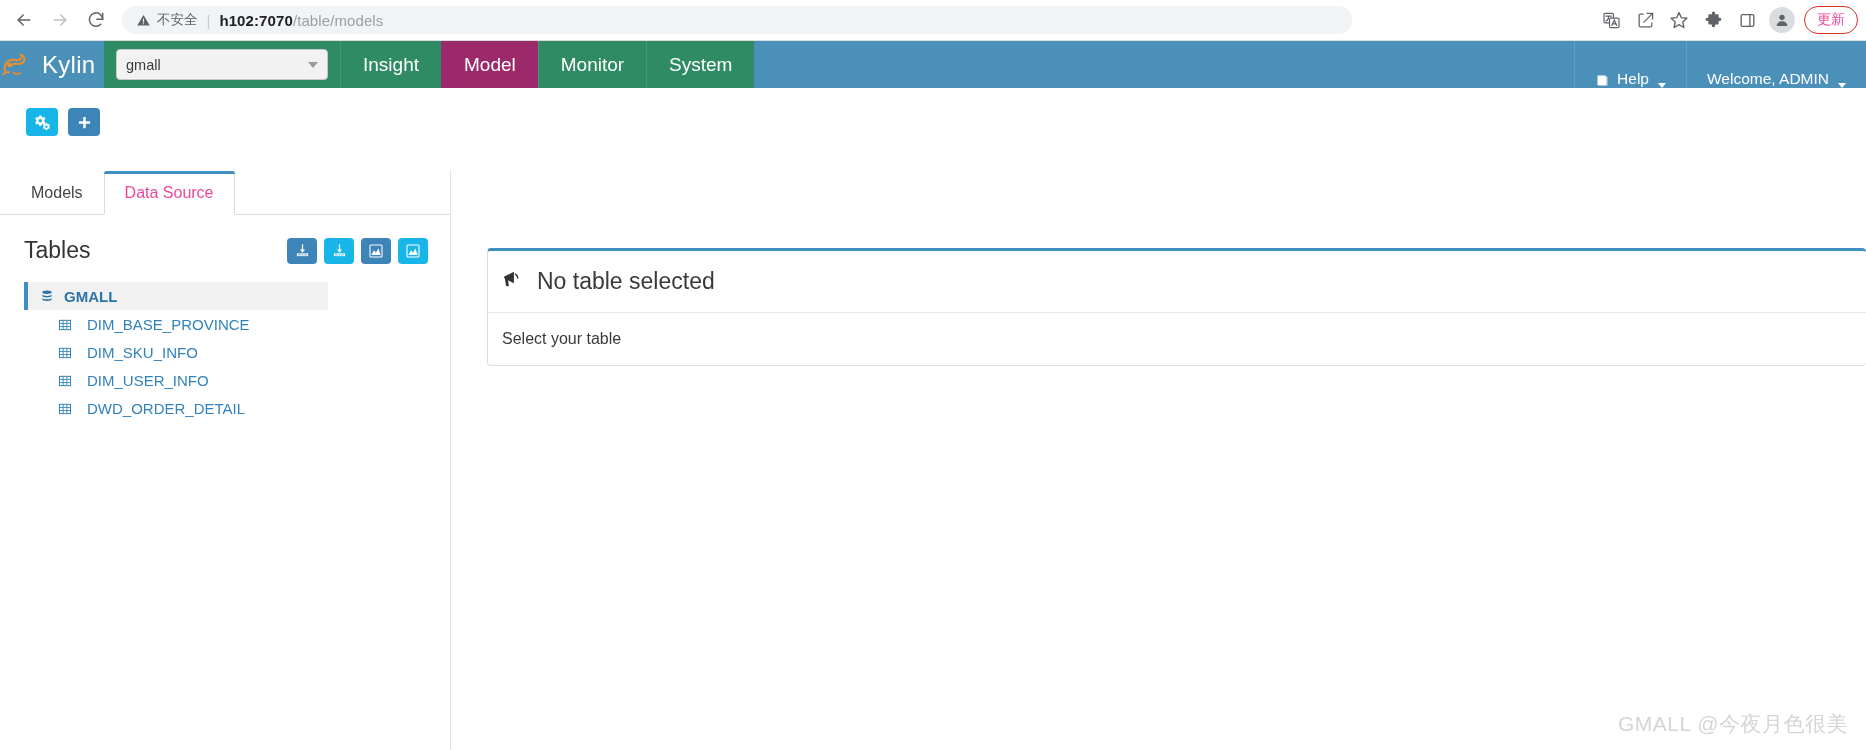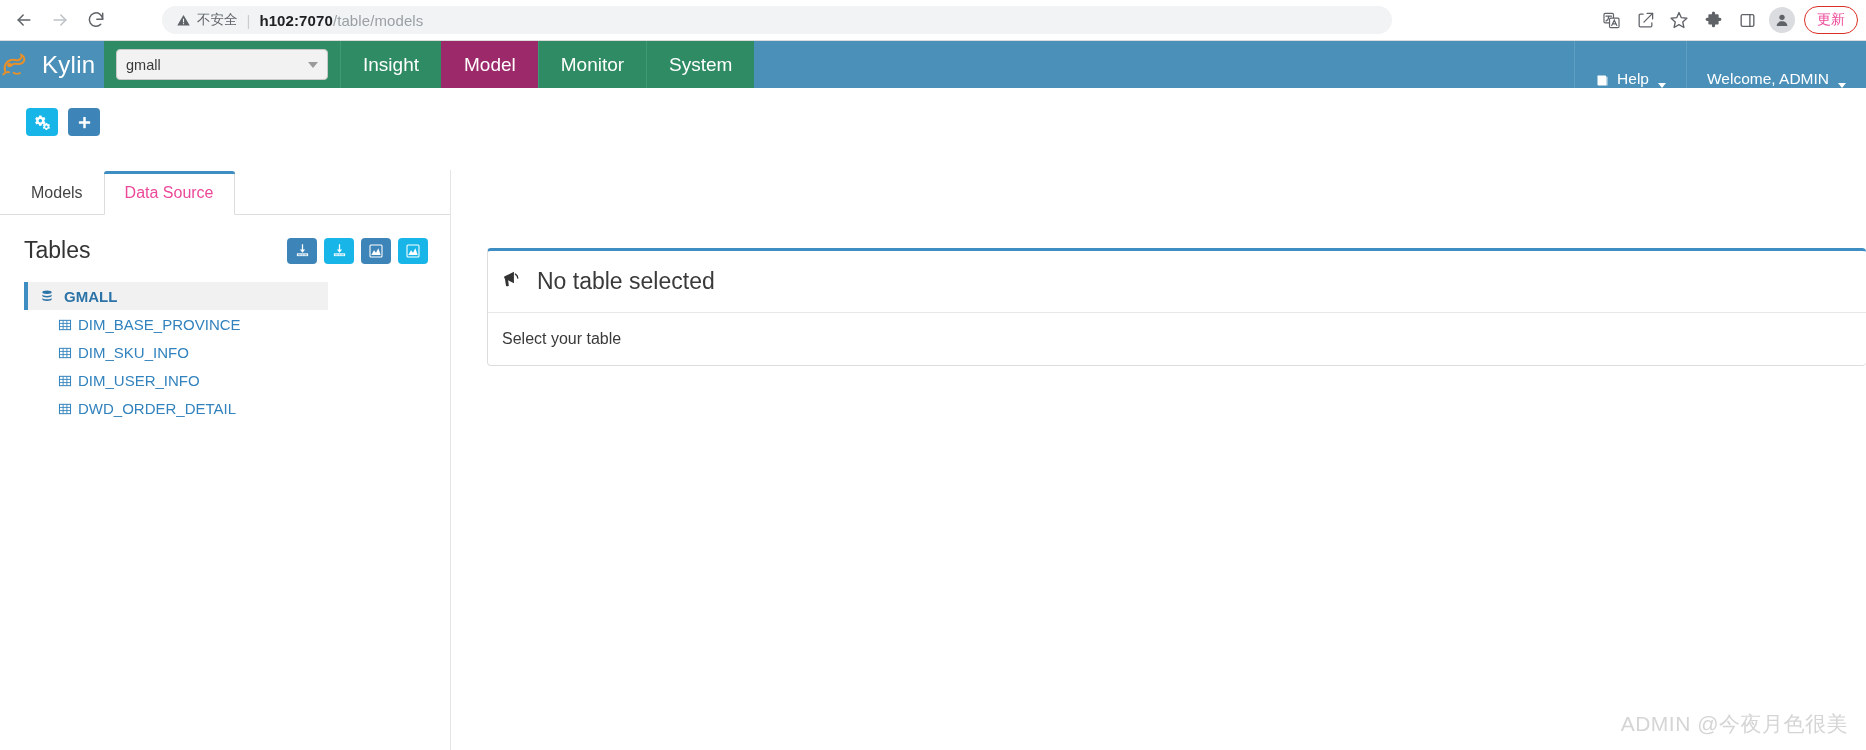--- a/index.html
+++ b/index.html
@@ -10,21 +10,20 @@
     overflow: hidden;
   }
 
   
   .browser-bar {
     position: absolute; top: 0; left: 0;
     width: 1866px; height: 41px;
     background: #ffffff;
     display: flex; align-items: center;
     border-bottom: 1px solid #dcdcdc;
-    gap: 40px;
   }
   .nav-btns { display: flex; align-items: center; padding-left: 6px; }
   .nav-btn {
     width: 36px; height: 36px;
     display: flex; align-items: center; justify-content: center;
     border-radius: 50%;
     color: #5f6368;
   }
   .nav-btn svg { display: block; }
   .nav-btn.disabled { color: #bdc1c6; }
@@ -236,21 +235,21 @@
     height: 28px;
     margin: 0 122px 0 24px;
     padding-left: 12px;
     background: #f1f1f1;
     border-left: 4px solid #3e8ec4;
     color: #2c73a8;
     font-size: 15px;
     font-weight: bold;
   }
   .tree-table {
-    display: flex; align-items: center; gap: 6px;
+    display: flex; align-items: center; gap: 15px;
     height: 27px;
     padding-left: 58px;
     color: #3182bd;
     font-size: 15px;
     margin-top: 1px;
   }
   .tree-table svg, .tree-db svg { display: block; flex: 0 0 auto; }
 
   
   .main-panel {
@@ -520,13 +519,13 @@
     <svg width="22" height="22" viewBox="0 0 24 24" fill="#333333">
       <path d="M2.4 9.4 13 4.2v12.3L2.4 11.3z"></path>
       <path d="M3.2 11.6h3.3l.9 7.4c.05.5-.35.9-.85.9H5.2c-.45 0-.82-.33-.88-.78z"></path>
       <path d="M14.6 6.6c1.6.9 2.6 2.6 2.6 4.4" fill="none" stroke="#333333" stroke-width="1.5" stroke-linecap="round"></path>
     </svg>
     <span class="ttl">No table selected</span>
   </div>
   <div class="panel-body">Select your table</div>
 </div>
 
-<div class="watermark">ADMIN @今夜月色很美</div>
+<div class="watermark">GMALL @今夜月色很美</div>
 
 </body></html>

